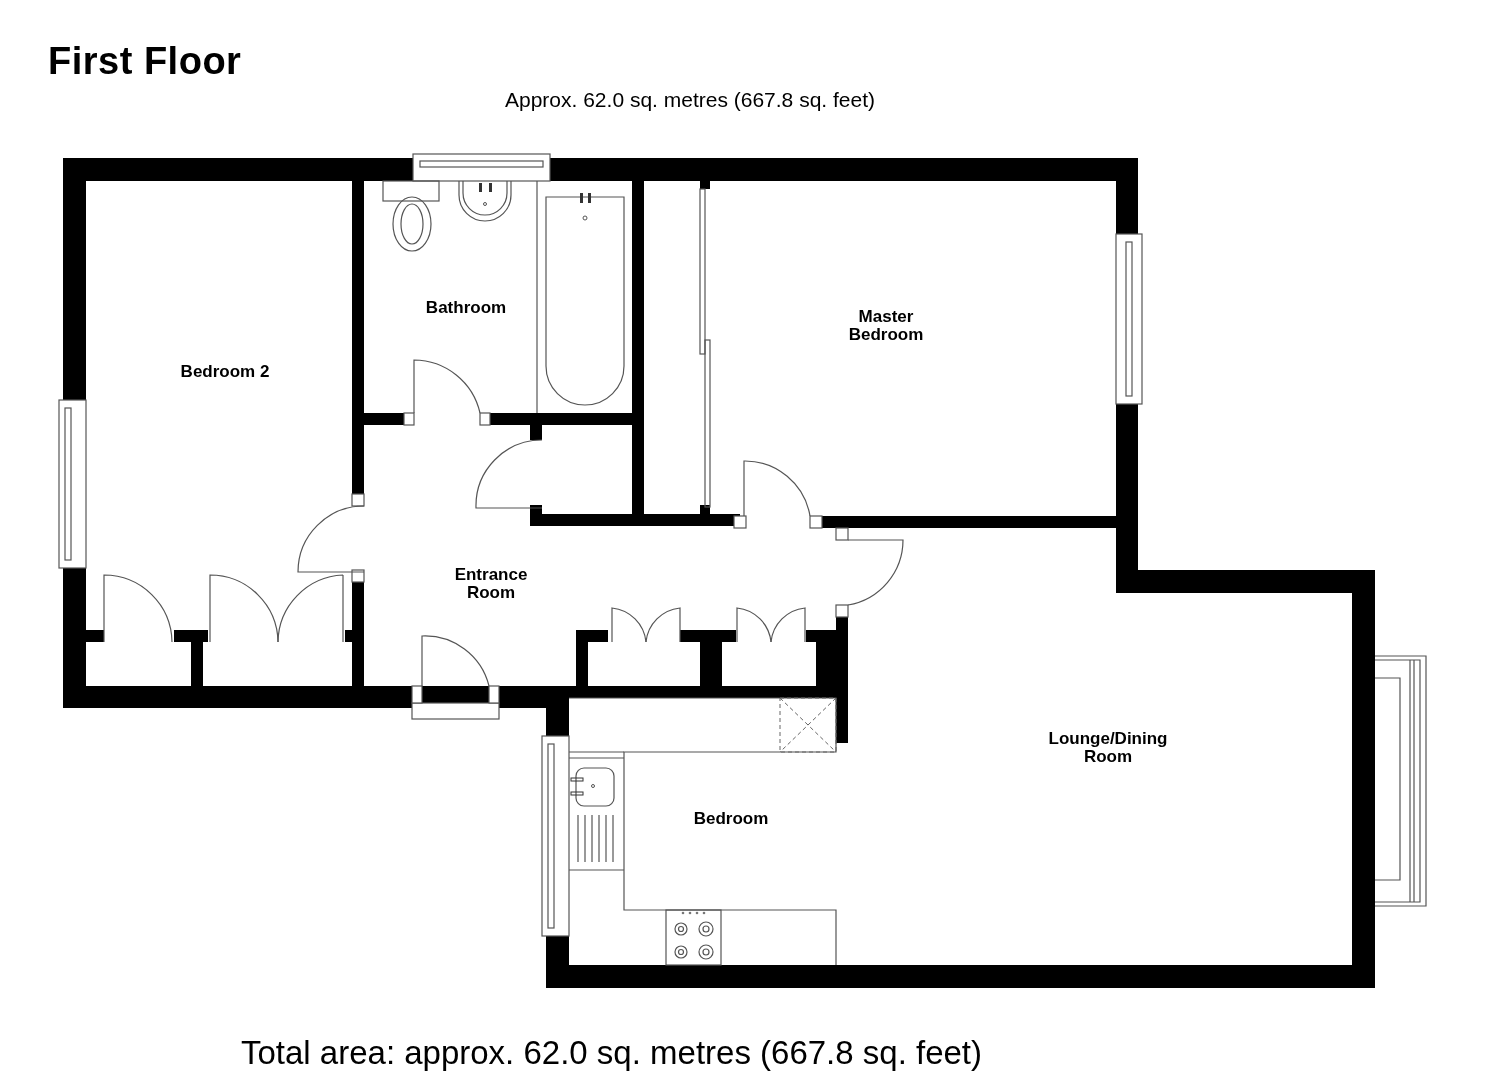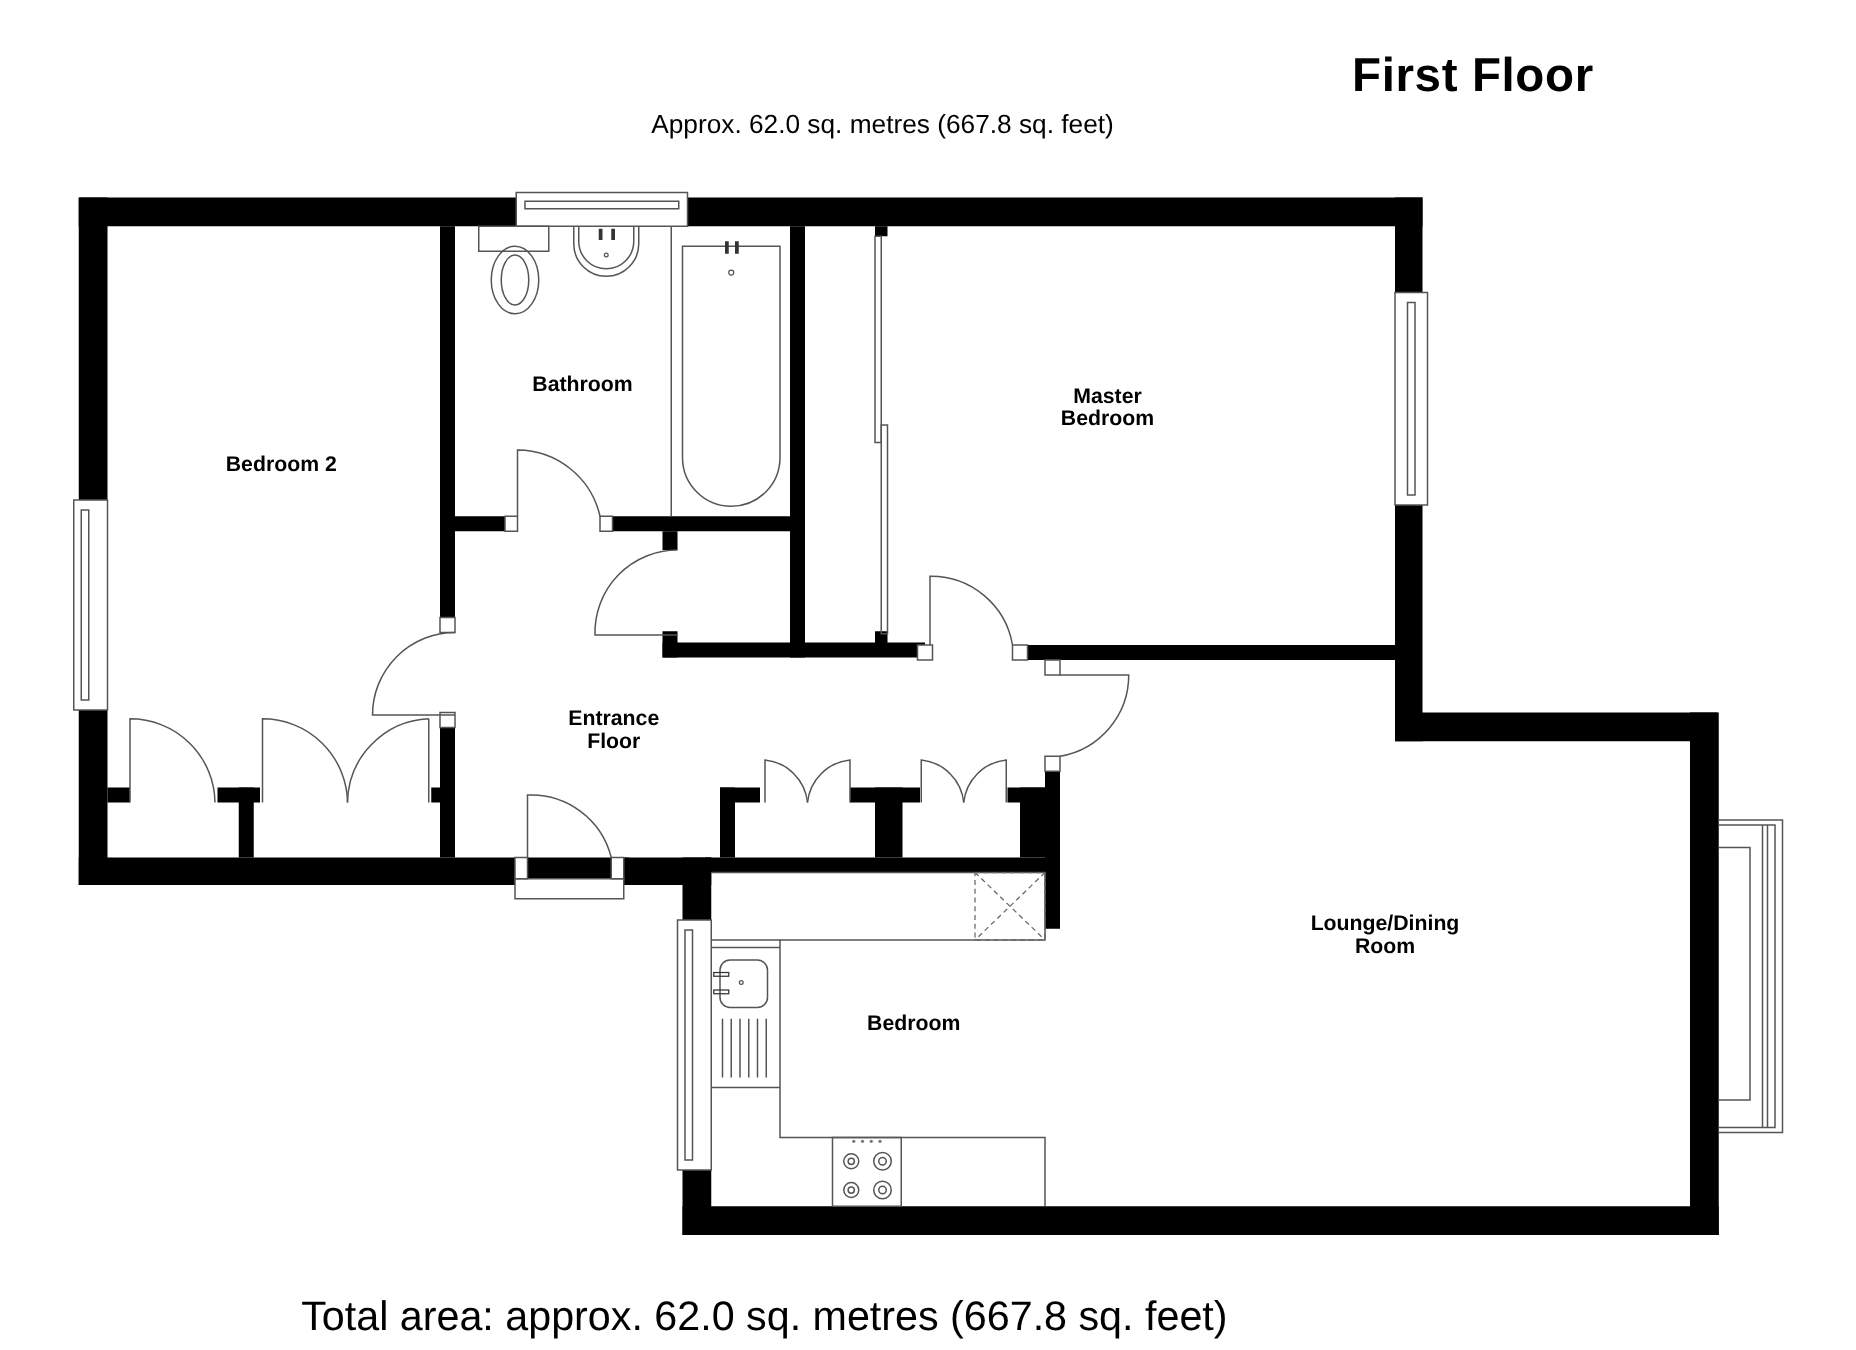--- a/index.html
+++ b/index.html
@@ -1,18 +1,18 @@
 <!DOCTYPE html>
 <html><head>
   <meta charset="utf-8">
   <style>
     html, body { margin: 0; padding: 0; background: #ffffff; }
     body { width: 1485px; height: 1080px; position: relative; overflow: hidden; font-family: "Liberation Sans", sans-serif; color: #000; }
-    .title { position: absolute; left: 0; width: 1275px; top: 40px; text-align: right; font-weight: bold; font-size: 38px; letter-spacing: 0.5px; }
-    .subtitle { position: absolute; left: 0; width: 1380px; top: 88px; text-align: center; font-size: 21px; padding-left: 16px; }
+    .title { position: absolute; left: 0; width: 1275px; top: 40px; text-align: left; font-weight: bold; font-size: 38px; letter-spacing: 0.5px; padding-left: 48px; }
+    .subtitle { position: absolute; left: 0; width: 1380px; top: 88px; text-align: center; font-size: 21px; }
     .footer { position: absolute; left: 0; width: 1223px; top: 1034px; text-align: center; font-size: 33px; }
     svg.plan { position: absolute; left: 0; top: 0; }
     .wall { fill: #000; }
     .thin { fill: none; stroke: #555; stroke-width: 1.2; }
     .thinw { fill: #fff; stroke: #555; stroke-width: 1.2; }
     .dash { fill: none; stroke: #666; stroke-width: 1; stroke-dasharray: 4 3; }
     .room-label { position: absolute; font-weight: bold; font-size: 17px; text-align: center; line-height: 18px; white-space: pre; transform: translateX(-50%); }
   </style>
 </head>
 <body>
@@ -195,18 +195,18 @@
     <circle class="thin" cx="706" cy="952" r="7"></circle>
       <circle class="thin" cx="706" cy="952" r="3"></circle>
   </g>
 </svg>
 
 <div class="room-label" style="left:225px; top:363px;text-align:right;">Bedroom 2</div>
 <div class="room-label" style="left:466px; top:299px;">Bathroom</div>
 <div class="room-label" style="left:886px; top:308px;">Master
 Bedroom</div>
 <div class="room-label" style="left:491px; top:566px;">Entrance
-Floor</div>
+Room</div>
 <div class="room-label" style="left:731px; top:810px;">Bedroom</div>
 <div class="room-label" style="left:1108px; top:730px;">Lounge/Dining
 Room</div>
 
 <div class="footer">Total area: approx. 62.0 sq. metres (667.8 sq. feet)</div>
 
 </body></html>

